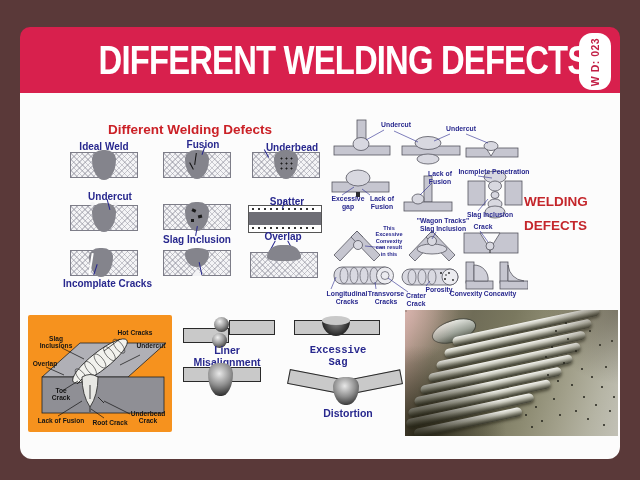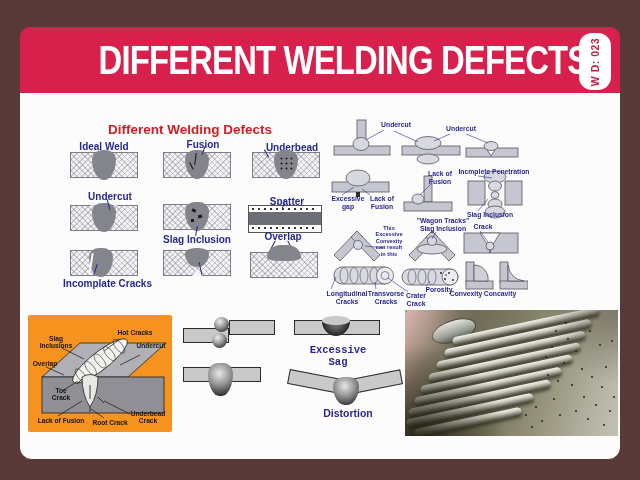--- a/index.html
+++ b/index.html
@@ -288,20 +288,21 @@
   <div class="cl" style="left:413px;top:217px;width:60px;">"Wagon Tracks" Slag Inclusion</div>
   <div class="note" style="left:373px;top:225px;width:32px;">This Excessive Convexity can result in this</div>
   <div class="cl" style="left:470px;top:223px;width:26px;">Crack</div>
   <div class="cl" style="left:326px;top:290px;width:42px;">Longitudinal Cracks</div>
   <div class="cl" style="left:366px;top:290px;width:40px;">Transvorse Cracks</div>
   <div class="cl" style="left:402px;top:292px;width:28px;">Crater Crack</div>
   <div class="cl" style="left:423px;top:286px;width:32px;white-space:nowrap;">Porosity</div>
   <div class="cl" style="left:449px;top:290px;width:34px;white-space:nowrap;">Convexity</div>
   <div class="cl" style="left:482px;top:290px;width:36px;white-space:nowrap;">Concavity</div>
 
+  <div class="wd-head">WELDING DEFECTS</div>
 
   <div class="orange">
     <svg width="144" height="117" viewBox="0 0 144 117">
       <polygon points="14,62 52,28 138,28 100,62" fill="#b0b0b6" stroke="#222" stroke-width="0.8"></polygon>
       <rect x="14" y="62" width="122" height="36" fill="#8f8f95" stroke="#222" stroke-width="0.8"></rect>
       <g transform="rotate(-38 72 46)">
         <ellipse cx="72" cy="46" rx="34" ry="9" fill="#f2f2ee" stroke="#222" stroke-width="0.8"></ellipse>
         <ellipse cx="48" cy="46" rx="3.5" ry="8.5" fill="none" stroke="#333" stroke-width="0.6"></ellipse>
         <ellipse cx="60" cy="46" rx="3.5" ry="8.5" fill="none" stroke="#333" stroke-width="0.6"></ellipse>
         <ellipse cx="72" cy="46" rx="3.5" ry="8.5" fill="none" stroke="#333" stroke-width="0.6"></ellipse>
@@ -335,20 +336,21 @@
     <div class="ol" style="left:60px;top:104px;width:44px;white-space:nowrap;">Root Crack</div>
     <div class="ol" style="left:98px;top:95px;width:44px;">Underbead Crack</div>
   </div>
 
   <div>
     <div class="bplate" style="left:183px;top:328px;width:44px;"></div>
     <div class="bplate" style="left:229px;top:320px;width:44px;"></div>
     <div class="dbead" style="left:214px;top:317px;width:15px;height:15px;"></div>
     <div class="dbead" style="left:212px;top:333px;width:15px;height:15px;"></div>
   </div>
+  <div class="bl" style="left:181px;top:345px;width:92px;">Liner Misalignment</div>
 
   <div>
     <div class="bplate" style="left:294px;top:320px;width:84px;"></div>
     <div style="position:absolute;left:322px;top:320px;width:28px;height:16px;border-radius:0 0 50% 50%/0 0 95% 95%;background:radial-gradient(circle at 50% 15%,#8a8a8a 0%,#1d1d1d 75%);"></div>
     <div style="position:absolute;left:322px;top:316px;width:28px;height:9px;background:#c9c9c9;border-radius:50%;"></div>
   </div>
   <div class="bl" style="left:300px;top:345px;width:76px;font-family:Liberation Mono, monospace;">Excessive Sag</div>
 
   <div>
     <div class="bplate" style="left:183px;top:367px;width:76px;"></div>

